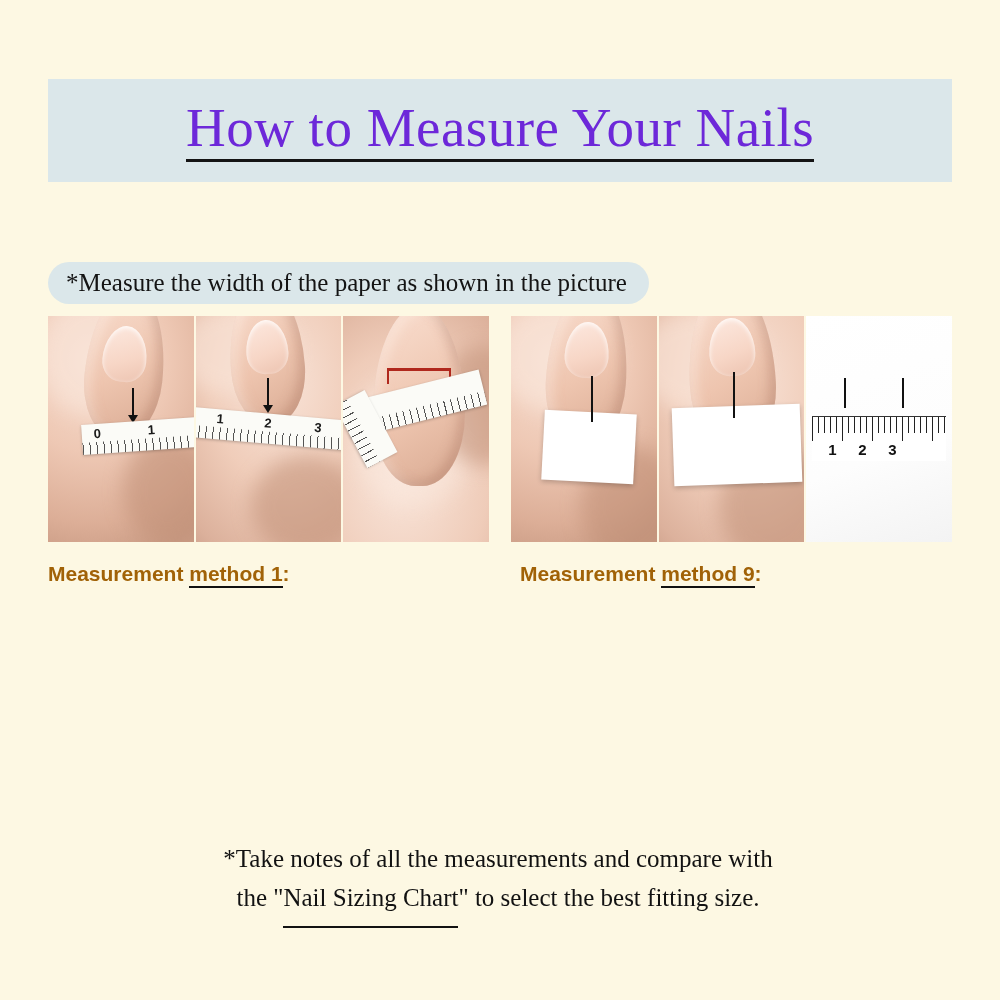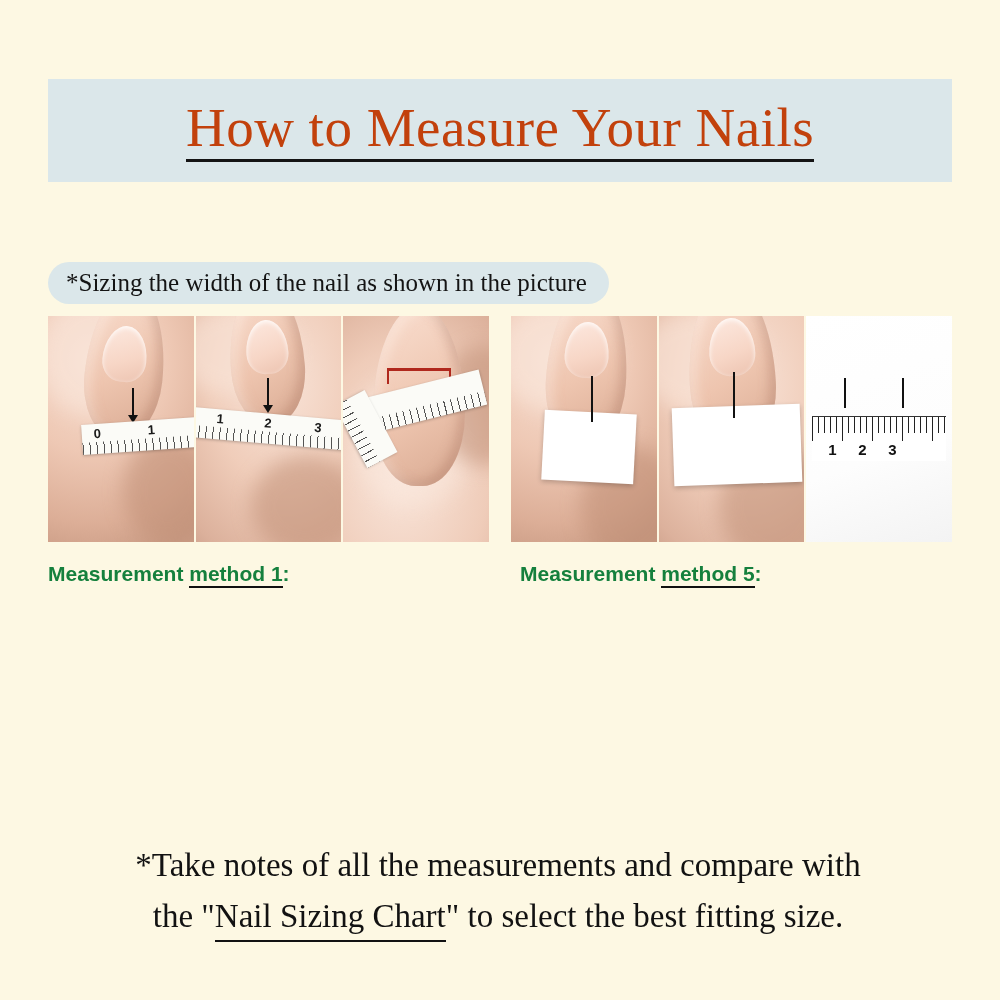--- a/index.html
+++ b/index.html
@@ -23,21 +23,21 @@
     width: 904px;
     height: 103px;
     background: #dbe7ea;
     display: flex;
     align-items: center;
     justify-content: center;
   }
   .title-text {
     font-family: "Liberation Serif", serif;
     font-size: 55px;
-    color: #c2410c;
+    color: #6d28d9;
     letter-spacing: 0.5px;
     border-bottom: 3px solid #141414;
     padding-bottom: 2px;
     line-height: 1.05;
     white-space: nowrap;
   }
 
   
   .subtitle-pill {
     position: absolute;
@@ -225,21 +225,21 @@
     position: absolute;
     width: 430px;
   }
   .method.m1 { left: 48px; top: 562px; }
   .method.m2 { left: 520px; top: 562px; }
 
   .method-heading {
     font-family: "Liberation Sans", sans-serif;
     font-size: 21px;
     font-weight: 700;
-    color: #15803d;
+    color: #a16207;
     margin: 0 0 24px 0;
     white-space: nowrap;
   }
   .method-heading .u {
     border-bottom: 2px solid #111;
     padding-bottom: 1px;
   }
   .method-body {
     font-family: "Liberation Serif", serif;
     font-size: 21px;
@@ -249,38 +249,38 @@
   }
 
   
   .footer-note {
     position: absolute;
     left: 0;
     right: 4px;
     top: 840px;
     text-align: center;
     font-family: "Liberation Serif", serif;
-    font-size: 33px;
+    font-size: 25px;
     color: #121212;
     line-height: 1.55;
   }
   .footer-note .u {
     border-bottom: 2px solid #121212;
-    padding-bottom: 6px;
+    padding-bottom: 15px;
   }
 </style>
 </head>
 <body>
 
 <div class="title-banner">
   <div class="title-text">How to Measure Your Nails</div>
 </div>
 
 <div class="subtitle-pill">
-  <div class="subtitle-text">*Sizing the width of the nail as shown in the picture</div>
+  <div class="subtitle-text">*Measure the width of the paper as shown in the picture</div>
 </div>
 
 <div class="photos-row">
 
   <div class="photo-group g1">
 
     <div class="photo p1">
       <div class="skin"></div>
       <div class="blob light" style="width:110px;height:120px;left:-10px;top:-20px;"></div>
       <div class="blob dark" style="width:90px;height:110px;left:75px;top:120px;"></div>
@@ -362,19 +362,19 @@
       <div class="mark-line" style="left:96px;top:62px;height:30px;"></div>
     </div>
   </div>
 </div>
 
 <div class="method m1">
   <h2 class="method-heading"><span>Measurement </span><span class="u">method 1</span><span>:</span></h2>
 </div>
 
 <div class="method m2">
-  <h2 class="method-heading"><span>Measurement </span><span class="u">method 5</span><span>:</span></h2>
+  <h2 class="method-heading"><span>Measurement </span><span class="u">method 9</span><span>:</span></h2>
 </div>
 
 <div class="footer-note">
   <div>*Take notes of all the measurements and compare with</div>
   <div><span>the "</span><span class="u">Nail Sizing Chart</span><span>" to select the best fitting size.</span></div>
 </div>
 
 </body></html>

